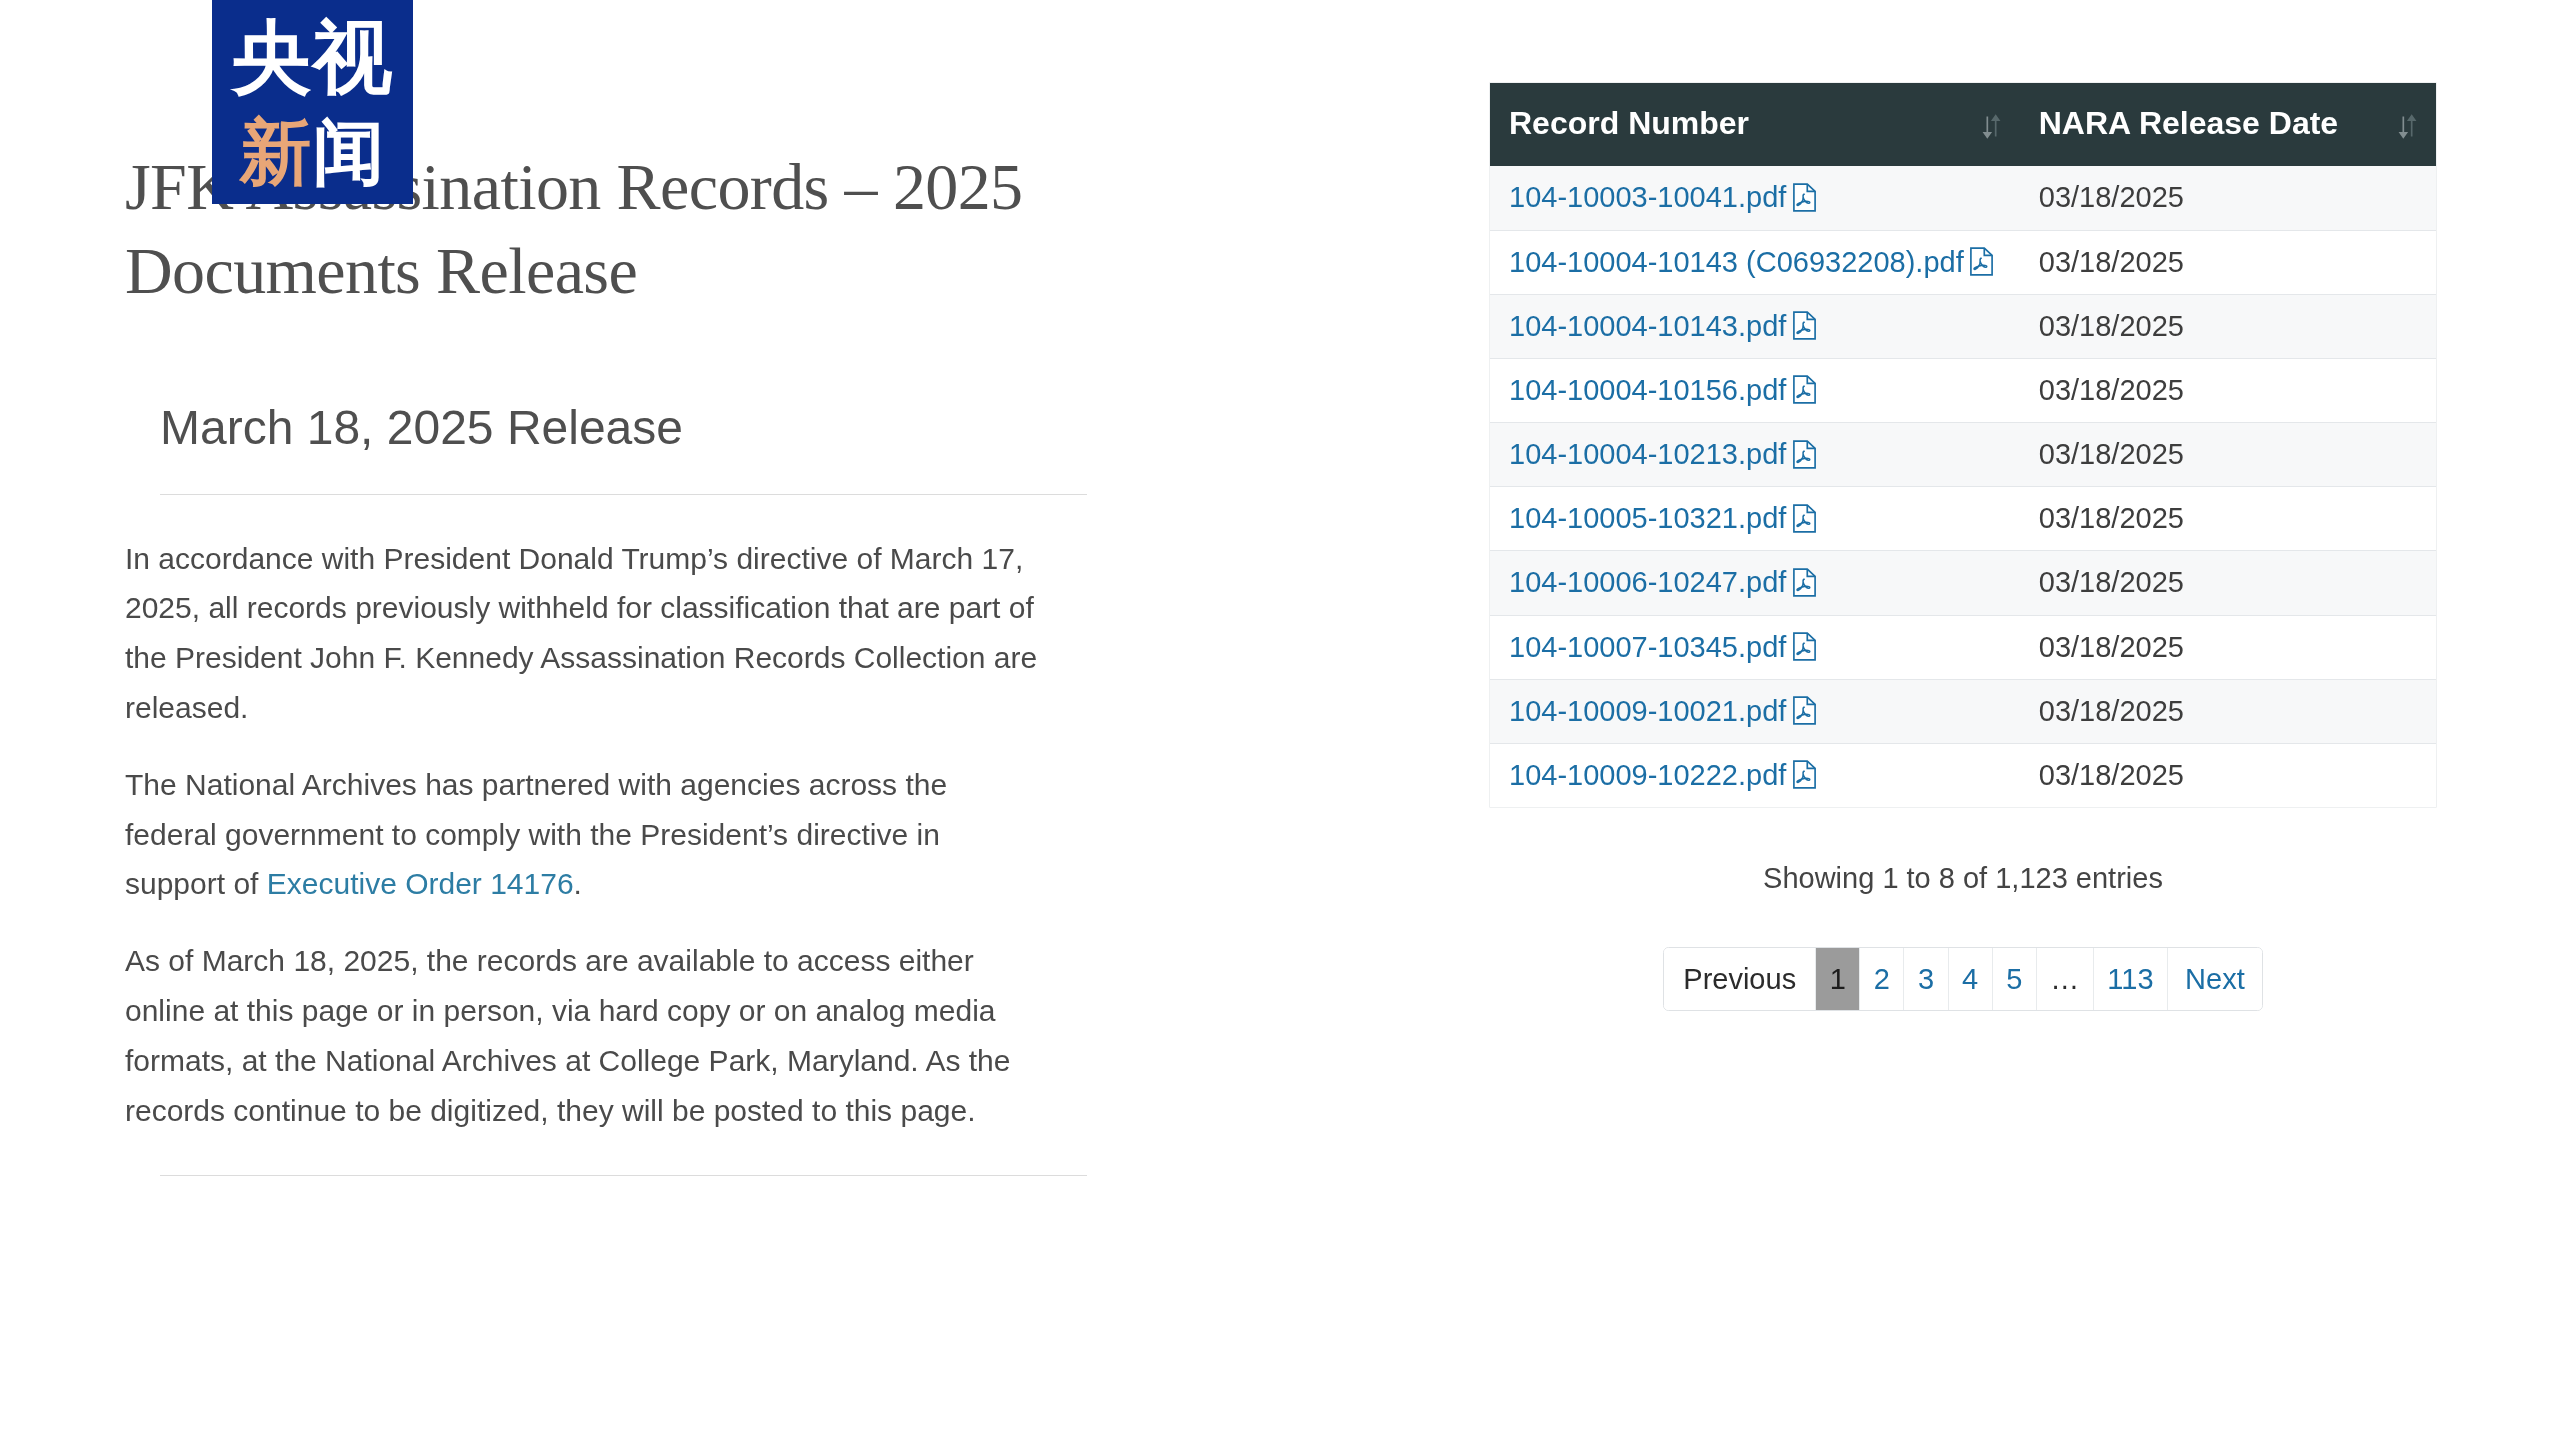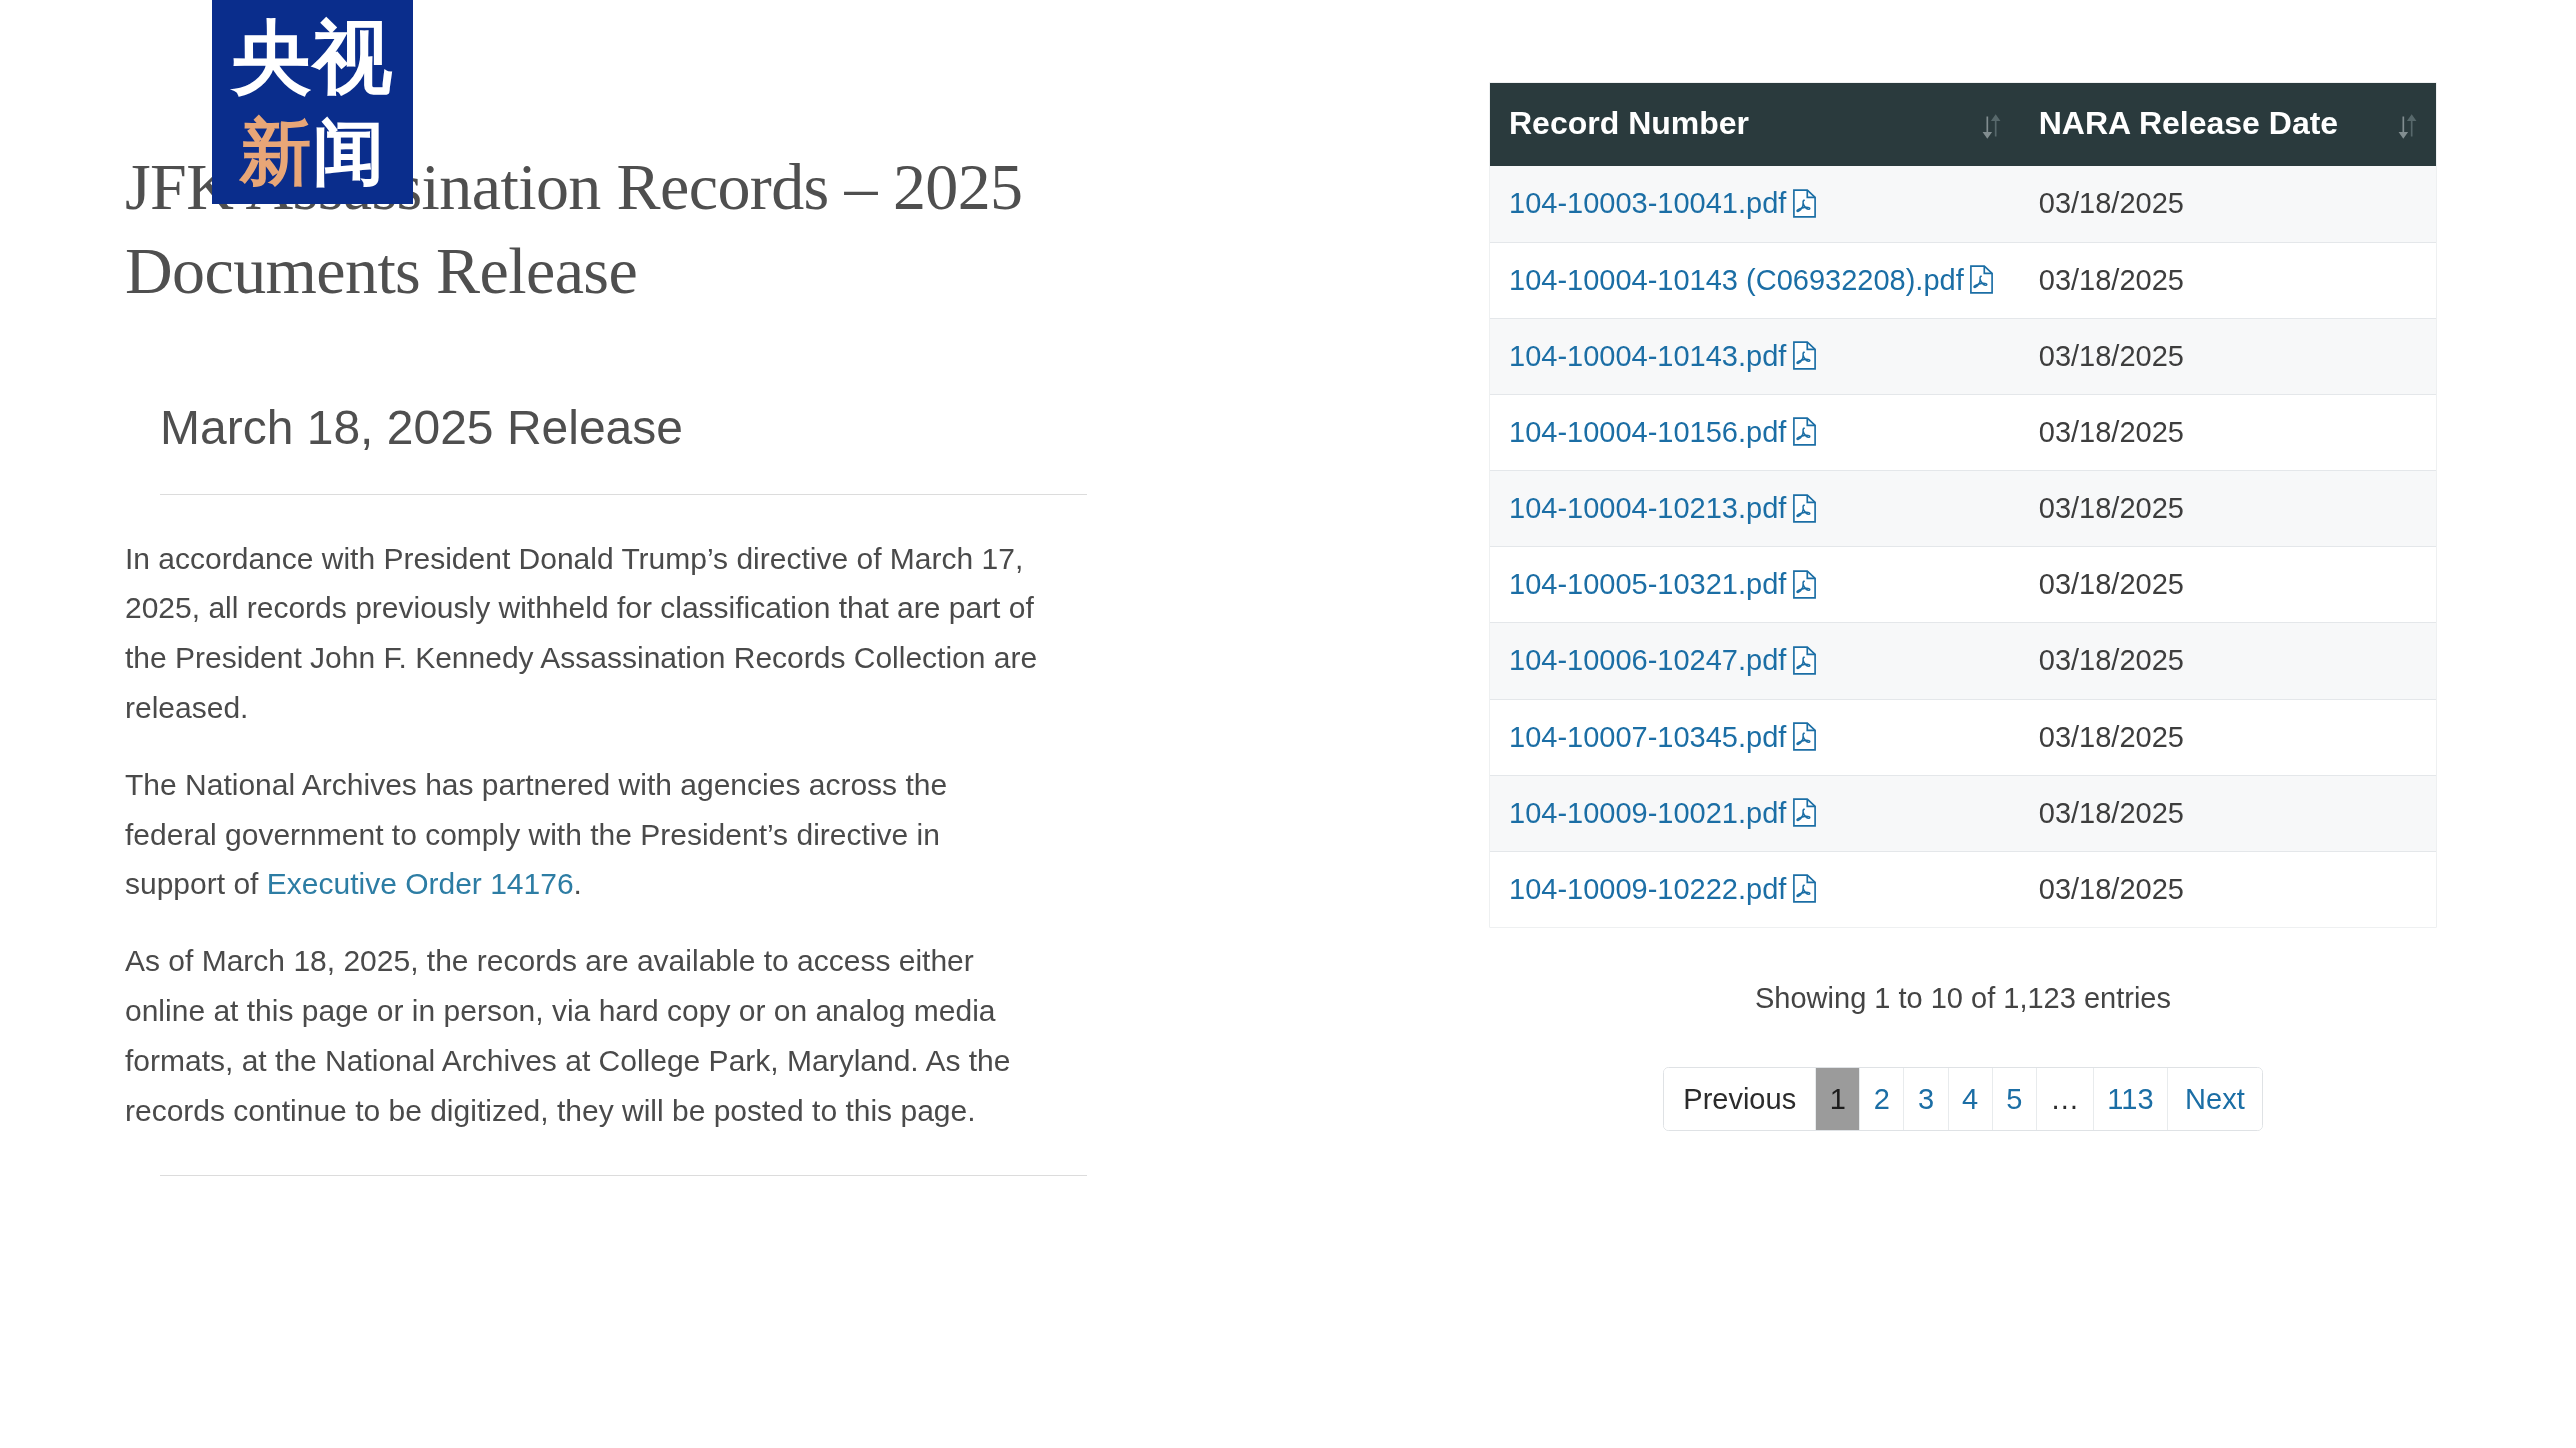--- a/index.html
+++ b/index.html
@@ -147,21 +147,21 @@
     width: 25px;
     height: 29px;
     opacity: 0.55;
   }
   .sort-icon svg { display: block; width: 25px; height: 29px; }
 
   #records-table tbody td {
     font-family: "Liberation Sans", sans-serif;
     font-size: 29px;
     color: #3d3d3d;
-    padding: 17px 19px;
+    padding: 11px 19px;
     border-top: 1.1px solid #e4e7ea;
     vertical-align: top;
     line-height: 1.42;
   }
   #records-table tbody tr.odd td { background: #f7f8f9; }
   #records-table tbody tr.even td { background: #ffffff; }
   #records-table tbody tr:first-child td { border-top: none; }
 
   #records-table tbody td.date-cell { color: #3d3d3d; }
 
@@ -356,21 +356,21 @@
             <td><a class="record-link" href="#">104-10009-10222.pdf</a><span class="pdf-icon"><svg viewBox="0 0 44 52" xmlns="http://www.w3.org/2000/svg">
                   <path d="M3 2 h24 l14 13 v35 H3 Z" fill="#ffffff" stroke="#1b6ea5" stroke-width="3"></path>
                   <path d="M27 2 v13 h14" fill="none" stroke="#1b6ea5" stroke-width="3"></path>
                   <path d="M22 20 c-2 0 -3 2 -2.5 5 c0.6 3.6 -1.5 9 -4.5 12 c-3 3 -6 4 -6.5 2.5 c-0.5 -1.6 3 -3.6 8 -5 c5 -1.4 11 -2 13.5 -1 c2.4 1 2 3 -0.6 3 c-2.6 0 -6 -2.6 -8.4 -7 c-1.6 -3 -2 -6.5 -1 -8.6 c0.5 -1 1.5 -0.9 2 0.1" fill="none" stroke="#1b6ea5" stroke-width="2.6" stroke-linejoin="round"></path>
                 </svg></span></td>
             <td class="date-cell">03/18/2025</td>
           </tr>
         </tbody>
     </table>
 
-    <div id="showing-entries">Showing 1 to 10 of 1,123 entries</div>
+    <div id="showing-entries">Showing 1 to 8 of 1,123 entries</div>
 
     <div id="pagination-wrap">
       <nav id="pagination">
 
       <a href="#" class="pg prev">Previous</a>
           <a href="#" class="pg active">1</a>
           <a href="#" class="pg ">2</a>
           <a href="#" class="pg ">3</a>
           <a href="#" class="pg ">4</a>
           <a href="#" class="pg ">5</a>

